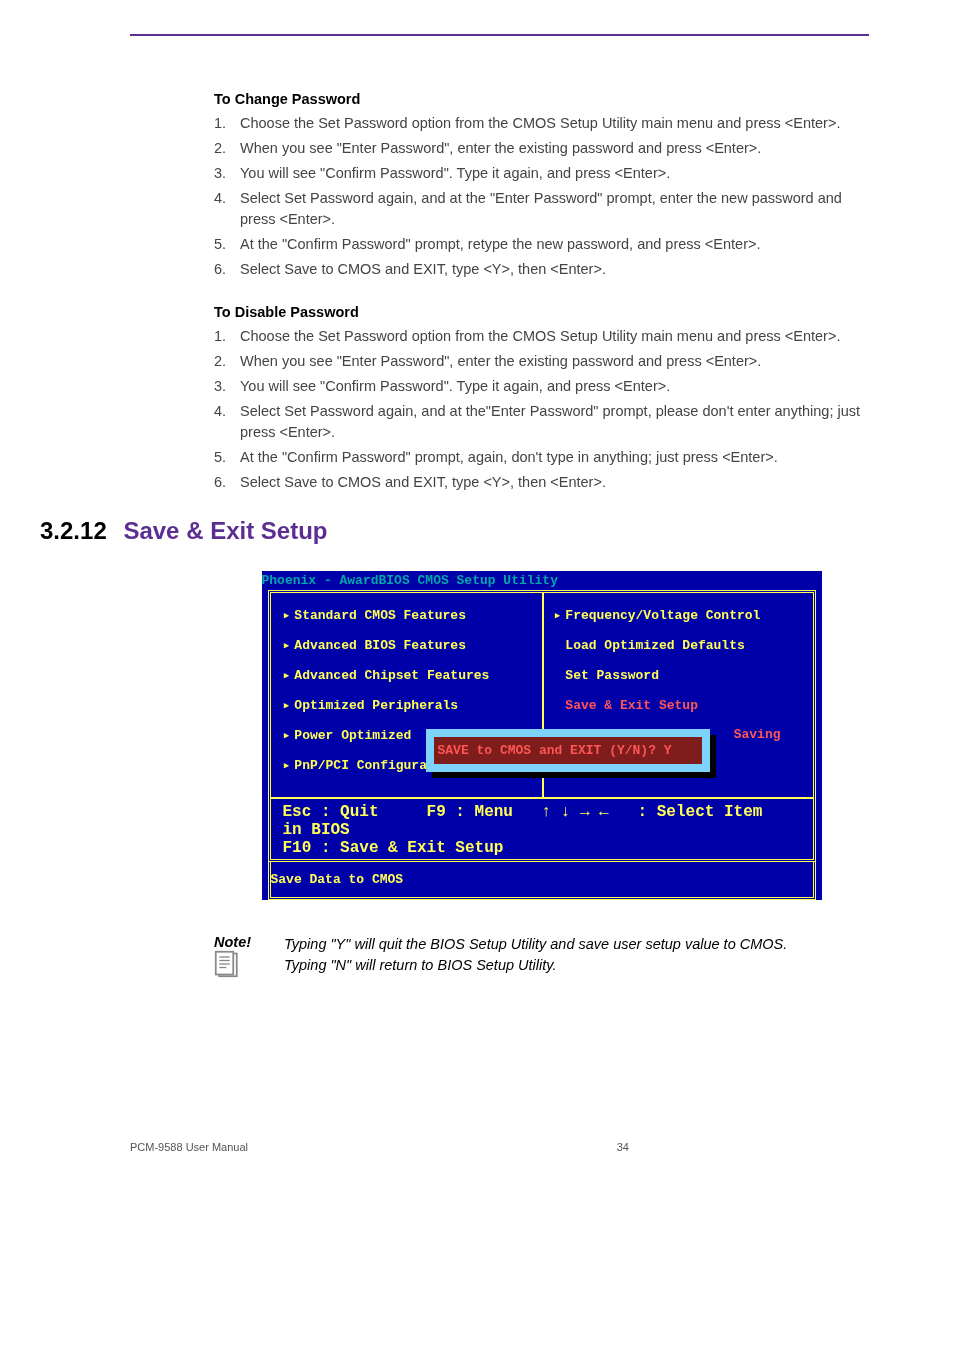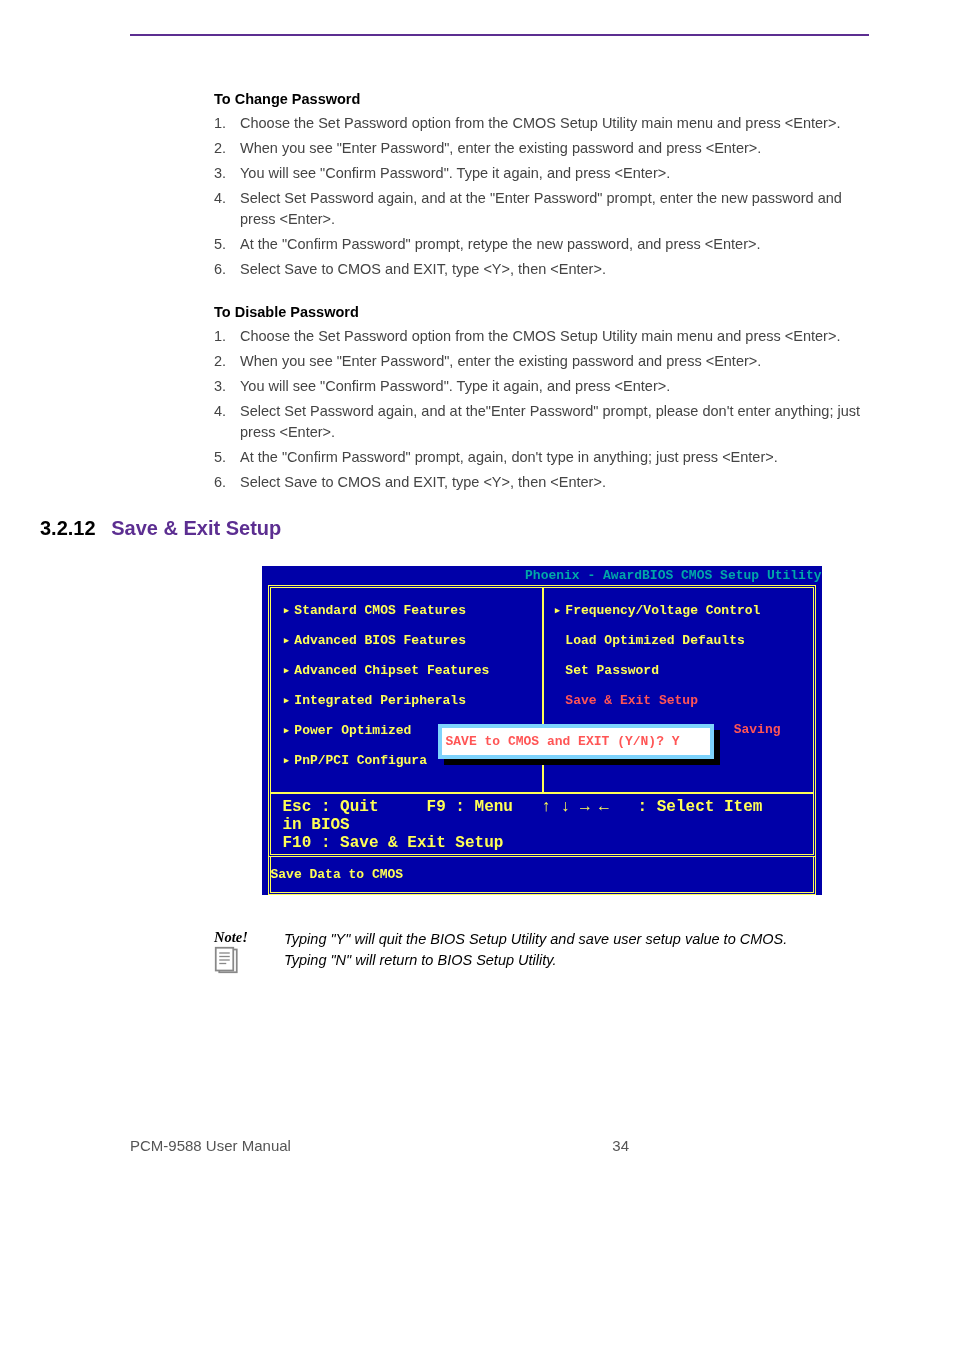--- a/index.html
+++ b/index.html
@@ -36,38 +36,38 @@
     color: #444;
     line-height: 1.45;
   }
   .li .num {
     width: 26px;
     flex-shrink: 0;
   }
   .li .txt { flex: 1; }
   .h2 {
     margin: 22px 0 26px -90px;
-    font-size: 20px;
+    font-size: 24px;
     font-weight: bold;
   }
   .h2 .num { color: #000; margin-right: 10px; }
   .h2 .title { color: #5c2e91; }
 
   
   .bios {
     width: 560px;
     margin: 0 auto 34px auto;
     background: #0000a8;
     font-family: "Courier New", monospace;
     font-size: 13px;
     font-weight: bold;
     color: #ffff55;
   }
   .bios-title {
-    text-align: right;
+    text-align: left;
     color: #00a8a8;
     padding: 2px 0;
   }
   .bios-frame {
     border: 3px double #ffff55;
     margin: 0 6px;
   }
   .bios-cols {
     display: flex;
     min-height: 190px;
@@ -86,25 +86,25 @@
   }
   .bios-item {
     margin-bottom: 14px;
     white-space: nowrap;
   }
   .bios-item .tri { color: #ffff55; margin-right: 4px; }
   .bios-item.hl { color: #ff5555; }
   .bios-item.noarrow .tri { visibility: hidden; }
   .bios-dialog {
     position: absolute;
-    left: 167px;
+    left: 155px;
     top: 136px;
     width: 260px;
-    border: 4px solid #7dd3fc;
-    background: #ffffff;
+    border: 8px solid #7dd3fc;
+    background: #7f1d1d;
     color: #ff5555;
     padding: 6px 4px;
     text-align: left;
     z-index: 2;
     box-shadow: 6px 6px 0 #000;
   }
   .bios-legend {
     border-top: 2px solid #ffff55;
     padding: 4px 12px 2px 12px;
     display: flex;
@@ -122,29 +122,28 @@
   .note {
     display: flex;
     margin-left: 0;
     font-size: 14.5px;
   }
   .note-label {
     font-style: italic;
     font-weight: bold;
     width: 70px;
     flex-shrink: 0;
-    font-family: Liberation Serif, serif;
   }
   .note-text { flex: 1; font-style: italic; line-height: 1.45; }
 
   .footer {
     display: flex;
     justify-content: space-between;
     margin-top: 160px;
-    font-size: 15px;
+    font-size: 11px;
     color: #555;
     padding-right: 240px;
   }
 </style>
 </head>
 <body>
 
 <div class="page">
   <div class="top-line"></div>
 
@@ -214,21 +213,21 @@
   <div class="content">
     <div class="bios">
       <div class="bios-title">Phoenix - AwardBIOS CMOS Setup Utility</div>
       <div class="bios-frame">
         <div class="bios-cols" style="position:relative;">
           <div class="bios-divider"></div>
           <div class="bios-col">
             <div class="bios-item"><span class="tri">▸</span><span>Standard CMOS Features</span></div>
             <div class="bios-item"><span class="tri">▸</span><span>Advanced BIOS Features</span></div>
             <div class="bios-item"><span class="tri">▸</span><span>Advanced Chipset Features</span></div>
-            <div class="bios-item"><span class="tri">▸</span><span>Integrated Peripherals</span></div>
+            <div class="bios-item"><span class="tri">▸</span><span>Optimized Peripherals</span></div>
             <div class="bios-item"><span class="tri">▸</span><span>Power Optimized</span></div>
             <div class="bios-item"><span class="tri">▸</span><span>PnP/PCI Configura</span></div>
           </div>
           <div class="bios-col">
             <div class="bios-item"><span class="tri">▸</span><span>Frequency/Voltage Control</span></div>
             <div class="bios-item noarrow"><span class="tri">▸</span><span>Load Optimized Defaults</span></div>
             <div class="bios-item noarrow"><span class="tri">▸</span><span>Set Password</span></div>
             <div class="bios-item noarrow hl"><span class="tri">▸</span><span>Save &amp; Exit Setup</span></div>
             <div class="bios-item noarrow hl" style="text-align:right;padding-right:20px;"><span>Saving</span></div>
           </div>

